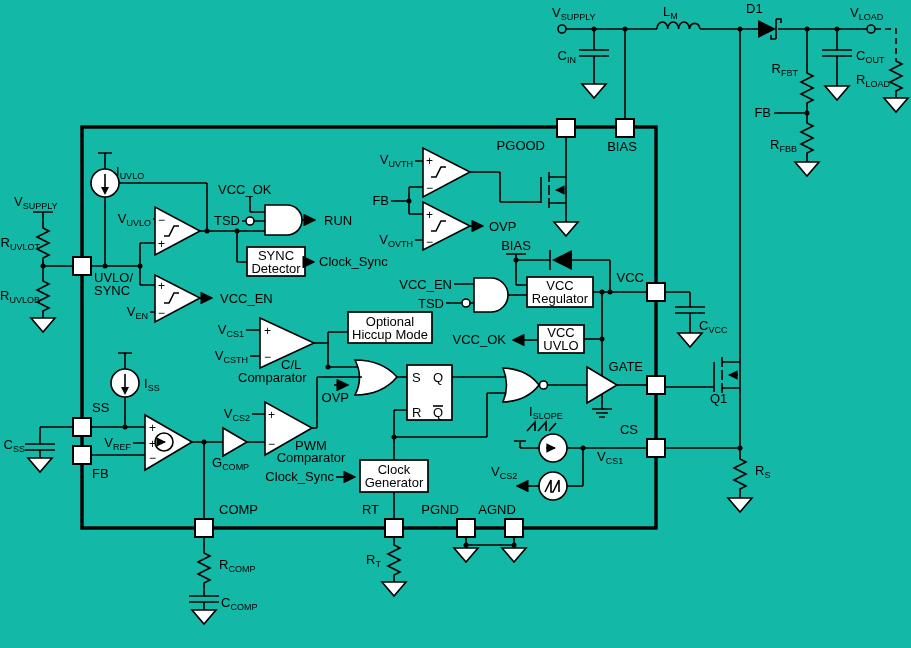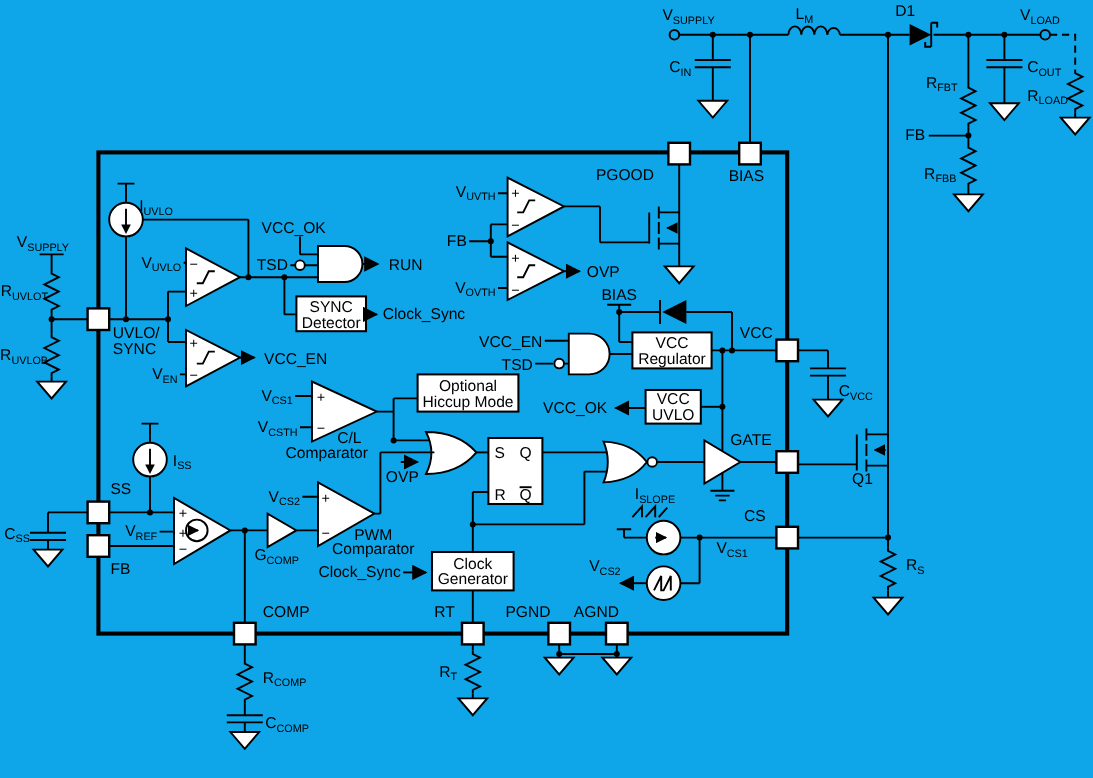--- a/index.html
+++ b/index.html
@@ -1,16 +1,16 @@
 <!DOCTYPE html>
 <html><head>
 <meta charset="utf-8">
 <style>
   html,body{margin:0;padding:0;background:#ffffff;}
-  .stage{width:911px;height:648px;position:relative;background:#0ea5e9;overflow:hidden;}
+  .stage{width:911px;height:648px;position:relative;background:#14b8a6;overflow:hidden;}
   svg{display:block;}
   text{font-family:"Liberation Sans","DejaVu Sans",sans-serif;font-size:13px;fill:#000;}
   text.sm{font-size:12px;}
   tspan.sub{font-size:9px;}
   .w{stroke:#000;stroke-width:1.6;fill:none;}
   .wd{stroke:#000;stroke-width:1.6;fill:none;stroke-dasharray:6 4;}
   .sym{stroke:#000;stroke-width:1.6;fill:none;}
   .fillw{stroke:#000;stroke-width:1.6;fill:#fff;}
   .blk{fill:#000;stroke:none;}
   .box{stroke:#000;stroke-width:1.7;fill:#fff;}

